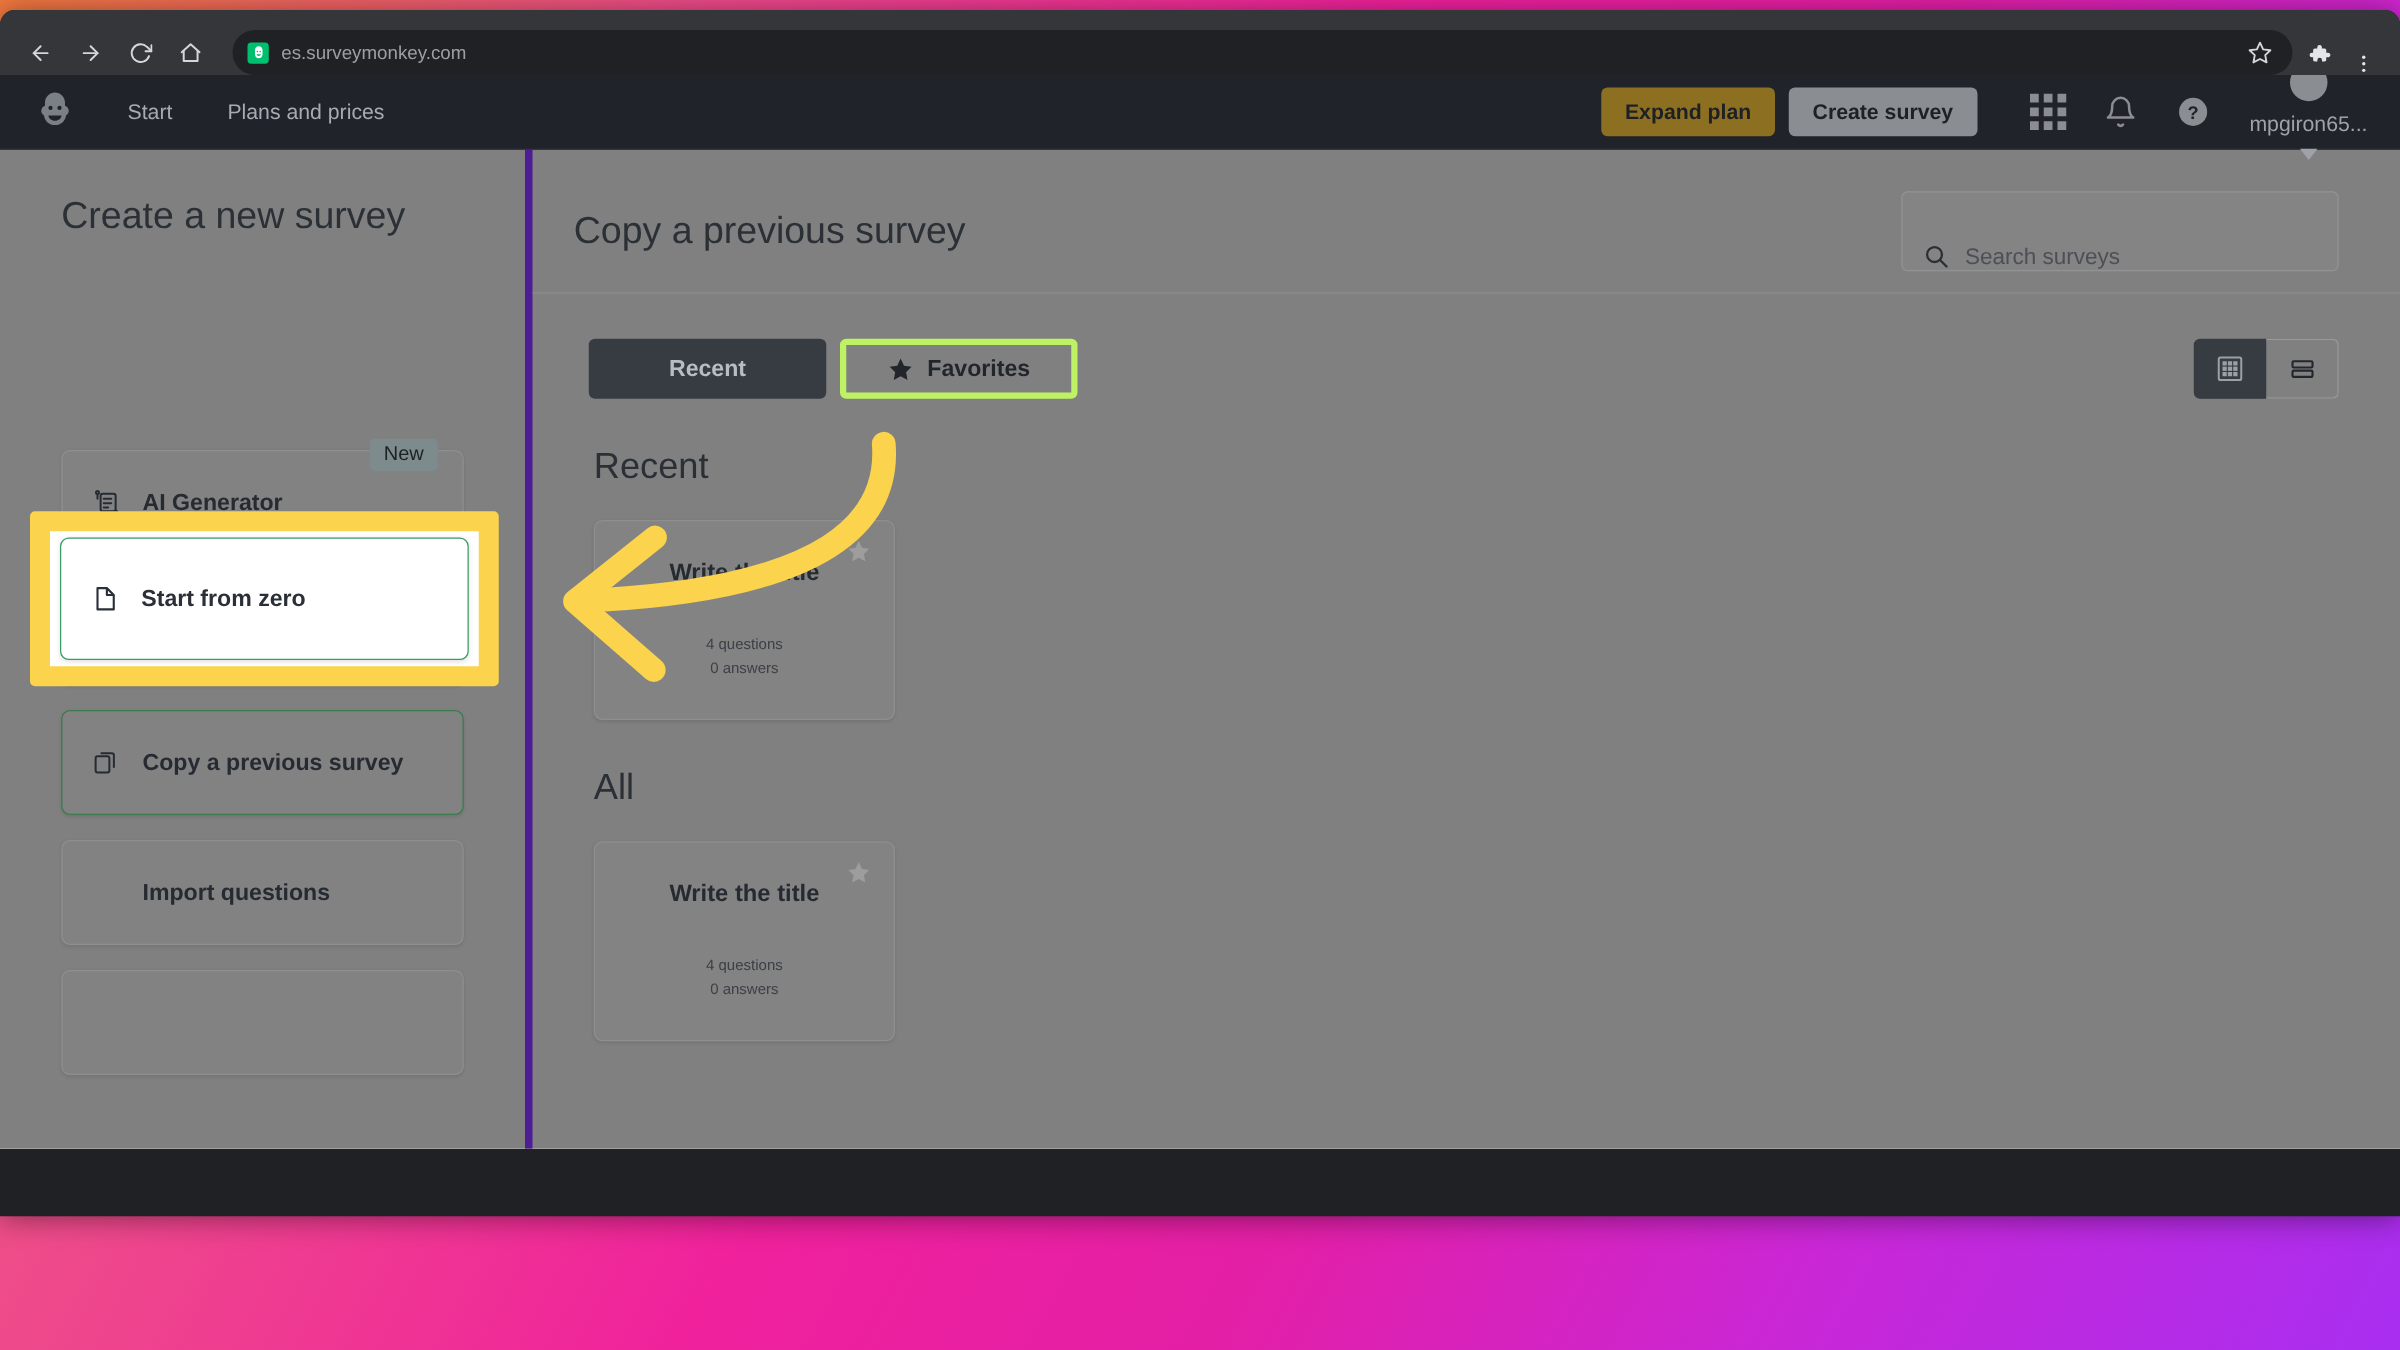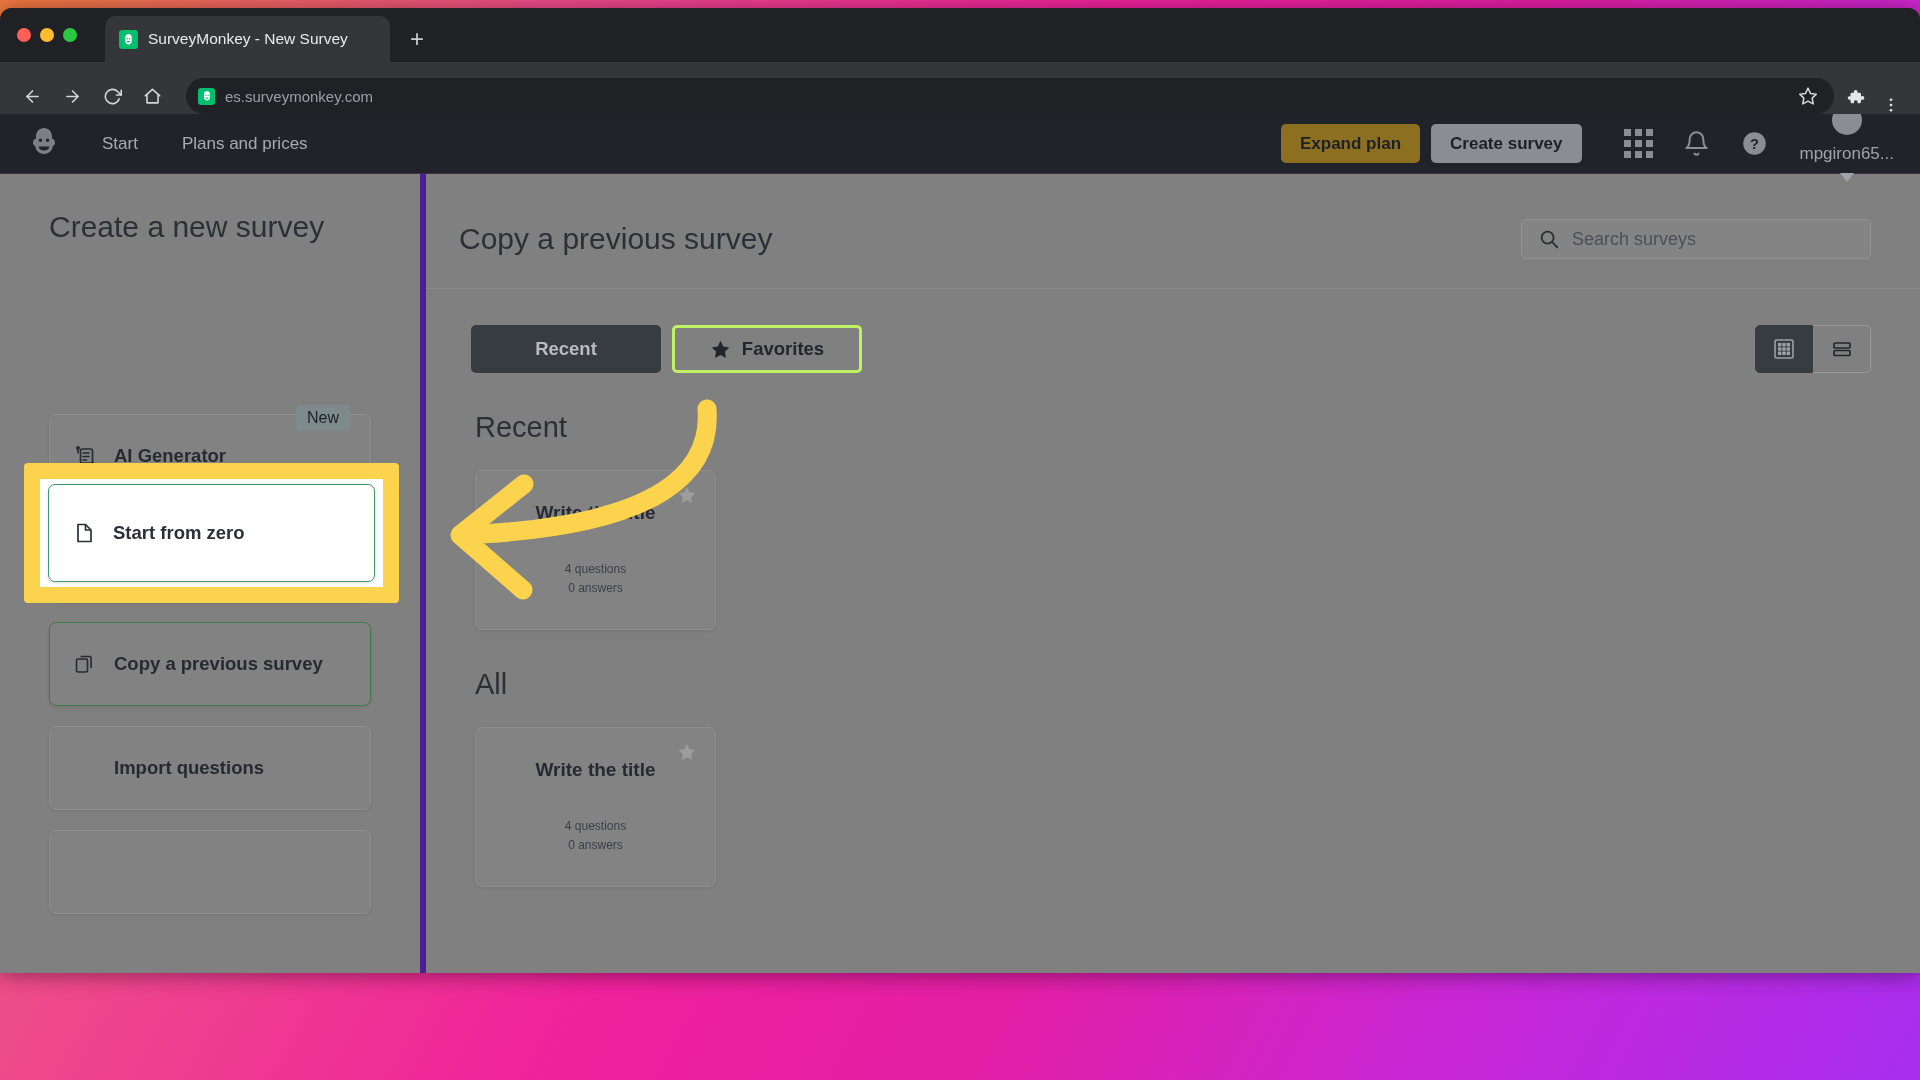--- a/index.html
+++ b/index.html
@@ -222,25 +222,25 @@
   
   .rightpanel { flex: 1; padding: 32px 0 0 0; position: relative; }
   .right-head {
     display: flex; align-items: center;
     padding: 0 49px 0 33px;
     height: 66px;
   }
   .right-title { font-size: 30px; color: #2b2f36; font-weight: 400; }
   .right-head-spacer { flex: 1; }
   .search-box {
-    width: 350px; height: 40px;
+    width: 350px; height: 64px;
     border: 1px solid #939393;
     border-radius: 5px;
     background: #848484;
-    display: flex; align-items: center; gap: 12px;
+    display: flex; align-items: flex-end; gap: 12px;
     padding: 0 16px;
   }
   .search-box svg { width: 22px; height: 22px; color: #2a2e35; flex: none; }
   .search-ph { color: #4c4f55; font-size: 18px; }
 
   .right-sep { height: 1px; background: #8c8c8c; margin-top: 16px; }
 
   .tabs-row {
     display: flex; align-items: center;
     padding: 36px 49px 0 45px;
@@ -249,21 +249,21 @@
     height: 48px; min-width: 190px;
     border-radius: 5px;
     display: flex; align-items: center; justify-content: center;
     gap: 11px; padding: 0 22px;
     font-size: 18.5px; font-weight: 700;
     white-space: nowrap;
   }
   .pill.active { background: #373c42; color: #b9bcc0; }
   .pill.idle {
     background: transparent; color: #22262c;
-    border: 3px solid #bef264; margin-left: 11px;
+    border: 5px solid #bef264; margin-left: 11px;
   }
   .pill svg { width: 21px; height: 21px; }
   .tabs-spacer { flex: 1; }
   .viewtoggle { display: flex; }
   .vbtn {
     width: 58px; height: 48px;
     display: flex; align-items: center; justify-content: center;
     border: 1px solid #9a9a9a;
   }
   .vbtn.on { background: #373c42; border-color: #373c42; border-radius: 5px 0 0 5px; color: #9aa0a6; }
@@ -302,38 +302,20 @@
     left: 420px; top: 278px;
     width: 320px; height: 230px;
     z-index: 7; pointer-events: none;
   }
 </style>
 </head>
 <body>
 
 <div class="browser">
 
-  <div class="tabstrip">
-    <div class="traffic">
-      <span class="dot red"></span>
-      <span class="dot yel"></span>
-      <span class="dot grn"></span>
-    </div>
-
-    <div class="tab">
-      <span class="tab-favicon">
-        <svg viewBox="0 0 24 24" fill="#ffffff">
-            <path d="M12 2c-3.3 0-6 2.7-6 6v7c0 3.3 2.7 6 6 6s6-2.7 6-6V8c0-3.3-2.7-6-6-6zm-2.2 7.2a1.3 1.3 0 110 2.6 1.3 1.3 0 010-2.6zm4.4 0a1.3 1.3 0 110 2.6 1.3 1.3 0 010-2.6zM12 17.4c-1.9 0-3.4-1.2-3.4-2.6h6.8c0 1.4-1.5 2.6-3.4 2.6z"></path>
-          </svg>
-      </span>
-      <span class="tab-title">SurveyMonkey - New Survey</span>
-    </div>
-
-    <div class="newtab">+</div>
-  </div>
 
   <div class="omnirow">
     <div class="navbtn">
       <svg viewBox="0 0 24 24" fill="none" stroke="currentColor" stroke-width="2" stroke-linecap="round" stroke-linejoin="round">
           <line x1="19" y1="12" x2="5" y2="12"></line>
           <polyline points="12 19 5 12 12 5"></polyline>
         </svg>
     </div>
     <div class="navbtn">
       <svg viewBox="0 0 24 24" fill="none" stroke="currentColor" stroke-width="2" stroke-linecap="round" stroke-linejoin="round">

